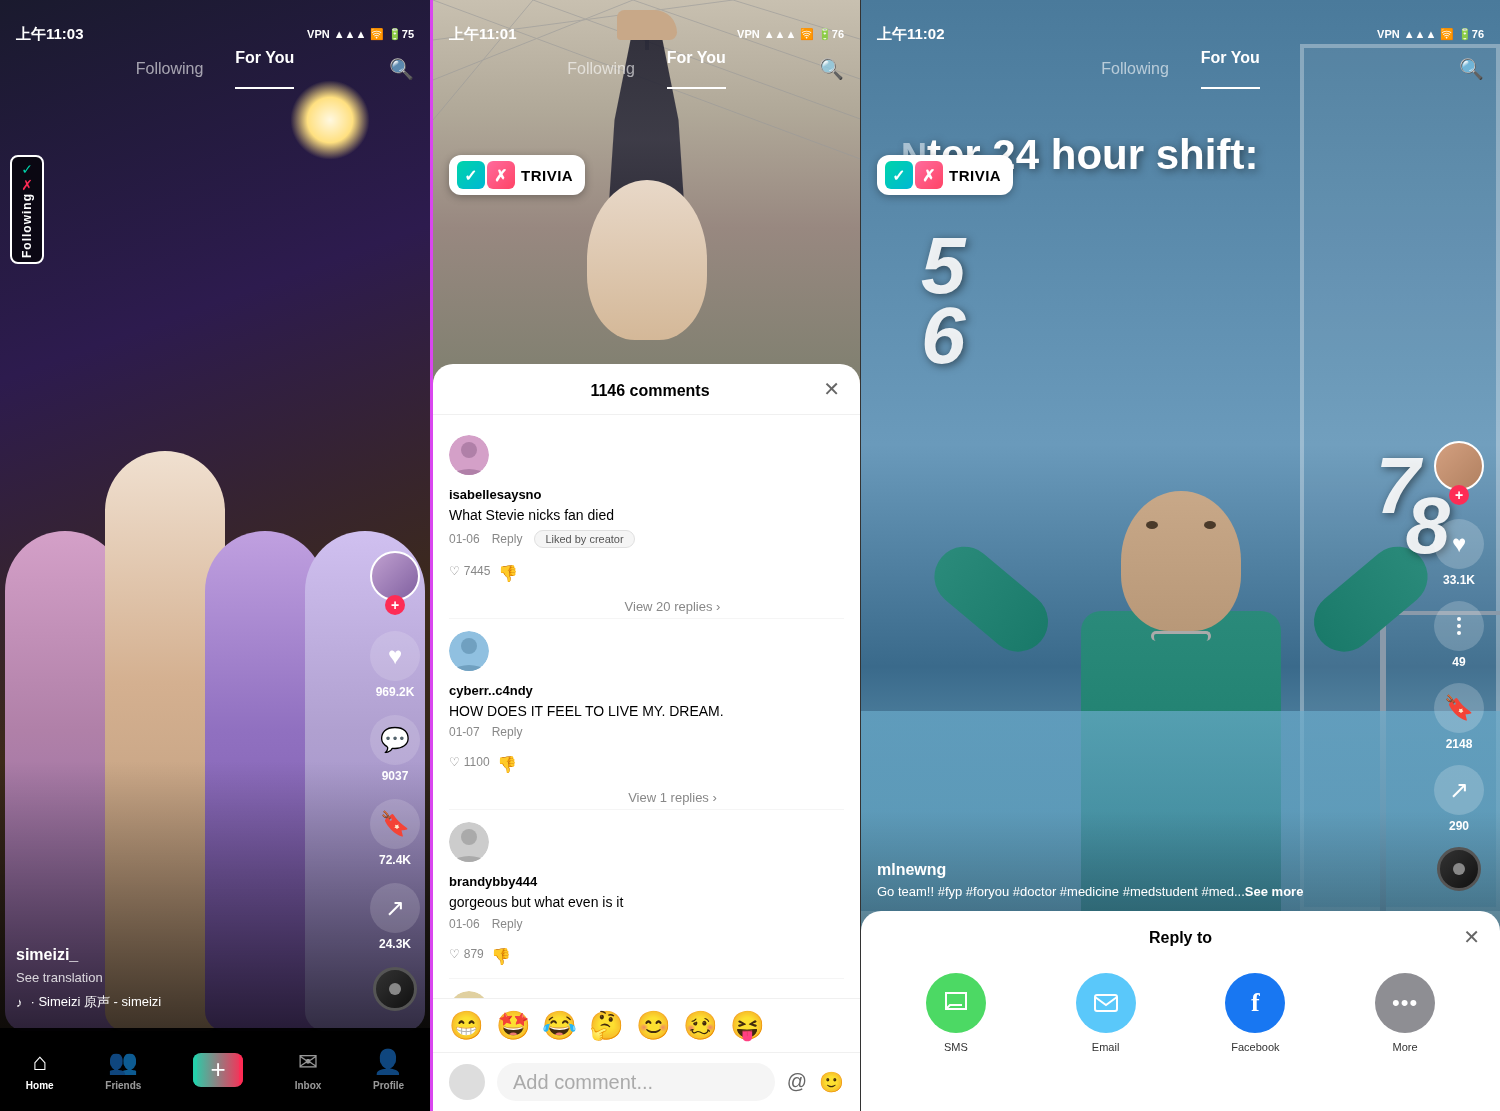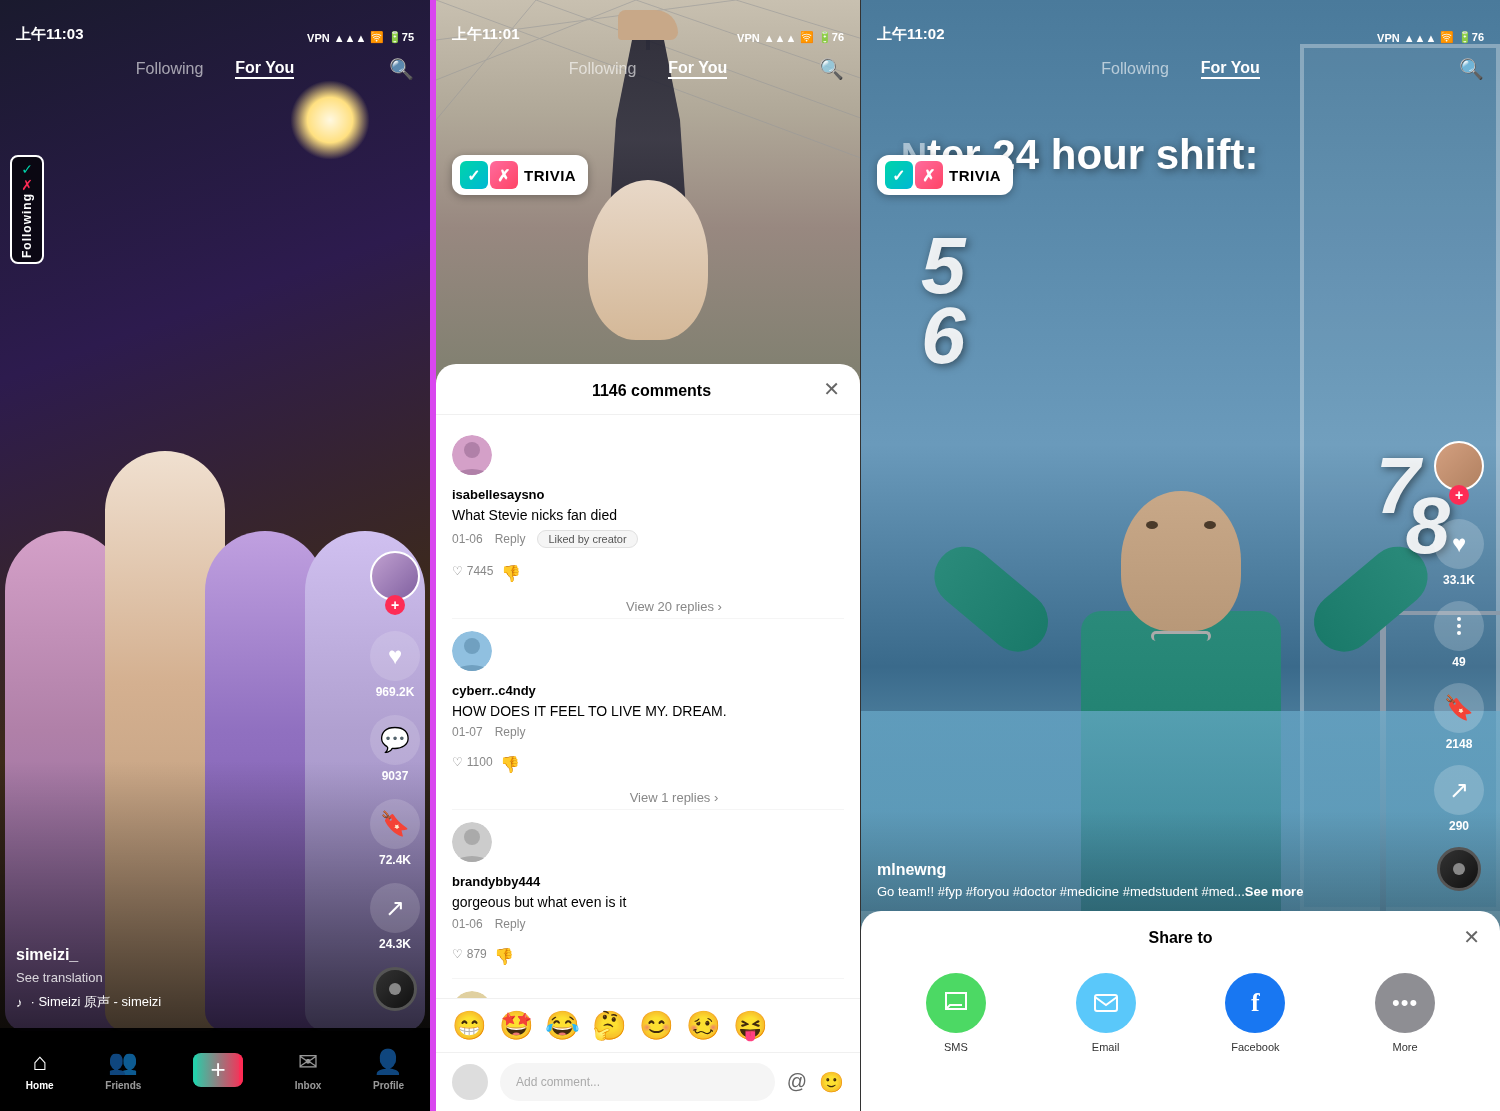--- a/index.html
+++ b/index.html
@@ -14,30 +14,30 @@
     }
 
     
     .panel {
       position: relative;
       height: 1111px;
       overflow: hidden;
       flex-shrink: 0;
     }
     .panel-1 { width: 430px; background: #111; }
-    .panel-2 { width: 430px; background: #6d28d9; border-left: 6px solid #d946ef; }
+    .panel-2 { width: 430px; background: #6d28d9; border-left: 3px solid #d946ef; }
     .panel-3 { width: 640px; background: #1a2a3a; border-left: 1px solid #333; }
 
     
     .status-bar {
       position: absolute;
-      top: 0; left: 0; right: 0;
+      top: 12px; left: 0; right: 0;
       height: 44px;
       display: flex;
-      align-items: flex-end;
+      align-items: center;
       justify-content: space-between;
       padding: 0 16px;
       z-index: 10;
       color: #fff;
       font-size: 14px;
       font-weight: 600;
     }
     .status-time { font-size: 15px; font-weight: 700; }
     .status-icons { display: flex; align-items: center; gap: 4px; font-size: 12px; }
     .status-icons span { font-size: 11px; }
@@ -56,21 +56,21 @@
     .nav-item {
       color: rgba(255,255,255,0.6);
       font-size: 16px;
       font-weight: 500;
       cursor: pointer;
     }
     .nav-item.active {
       color: #fff;
       font-weight: 700;
       border-bottom: 2px solid #fff;
-      padding-bottom: 0;
+      padding-bottom: 20px;
     }
     .nav-search {
       position: absolute;
       right: 16px;
       top: 50%;
       transform: translateY(-50%);
       color: #fff;
       font-size: 20px;
       cursor: pointer;
     }
@@ -367,21 +367,21 @@
     .comment-input-field {
       flex: 1;
       height: 38px;
       background: #f5f5f5;
       border-radius: 20px;
       padding: 0 16px;
       display: flex;
       align-items: center;
     }
     .comment-placeholder {
-      font-size: 12px;
+      font-size: 20px;
       color: #aaa;
     }
     .comment-input-icons {
       display: flex;
       gap: 12px;
       font-size: 20px;
       color: #666;
     }
     .doctor-body {
       position: absolute;
@@ -1103,21 +1103,21 @@
 
   <div class="p3-user-info">
     <div class="p3-username">mlnewng</div>
     <div class="p3-caption">
       <span>Go team!! #fyp #foryou #doctor #medicine #medstudent #med...</span><span class="p3-see-more">See more</span>
     </div>
   </div>
 
   <div class="share-panel">
     <div class="share-header">
-      <span class="share-title">Share to</span>
+      <span class="share-title">Reply to</span>
       <span class="share-close">✕</span>
     </div>
     <div class="share-options">
       <div class="share-option">
         <div class="share-icon-circle share-sms">
           <svg width="28" height="28" viewBox="0 0 28 28">
               <path d="M4 4h20v16H4z" fill="none" stroke="white" stroke-width="2" rx="3"></path>
               <path d="M4 20l4-4h12" fill="none" stroke="white" stroke-width="2"></path>
             </svg>
         </div>

